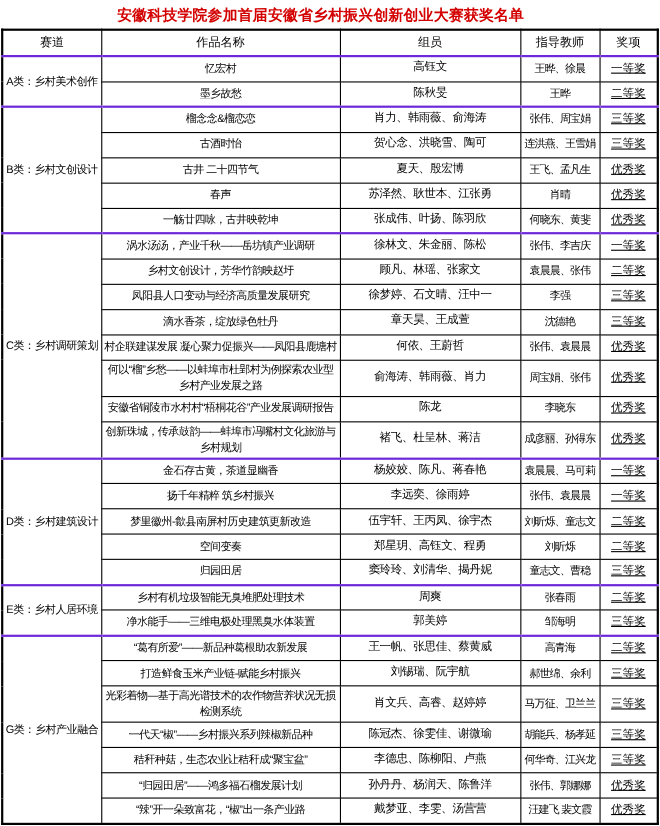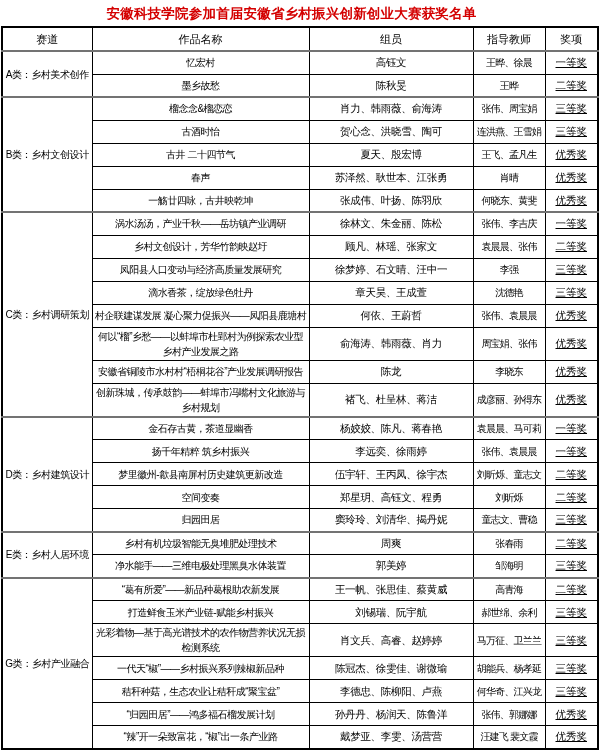--- a/index.html
+++ b/index.html
@@ -35,36 +35,37 @@
     box-sizing:border-box;
     overflow:hidden;
   }
   th {
     height:24px;
     font-size:11px;
     font-weight:normal;
     white-space:nowrap;
   }
   td { height:23px; }
-  tr.cat-start td { border-top:2px solid #737373; }
+  tr.cat-start td { border-top:2px solid #6d28d9; }
   .col-category {
     font-size:10px;
     letter-spacing:-0.4px;
     white-space:nowrap;
   }
   .col-work {
     font-size:10px;
     letter-spacing:-0.5px;
     white-space:nowrap;
   }
   .col-work.wrap { white-space:normal; }
   .col-members {
     font-size:10.5px;
     letter-spacing:-0.3px;
     white-space:nowrap;
+    font-family:Liberation Mono, monospace;
   }
   .col-teachers {
     font-size:10px;
     letter-spacing:-0.8px;
     white-space:nowrap;
     text-align:center;
   }
   .col-award {
     font-size:10.5px;
     white-space:nowrap;

